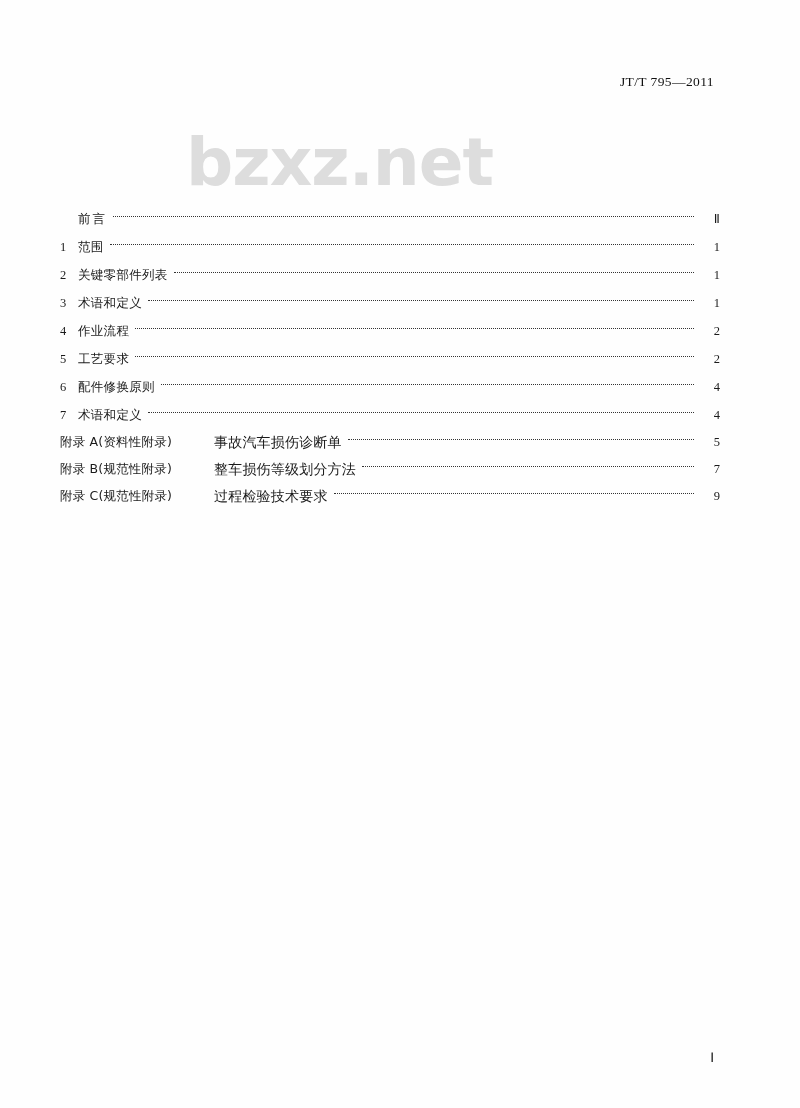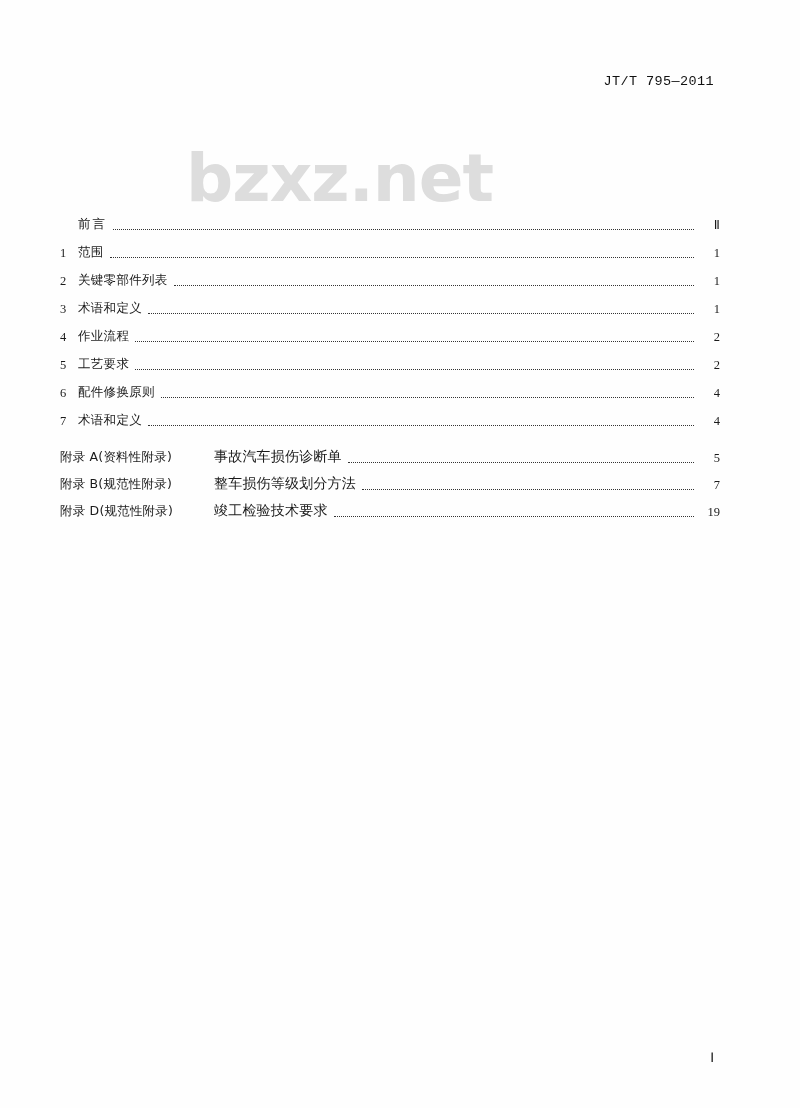--- a/index.html
+++ b/index.html
@@ -18,56 +18,56 @@
     background: #fefefe;
     overflow: hidden;
   }
   .header-std {
     position: absolute;
     top: 74px;
     right: 86px;
     font-size: 13.5px;
     letter-spacing: 0.4px;
     color: #111;
-    font-family: Liberation Mono, monospace;
+    font-family: Liberation Serif, serif;
   }
   .doc-title {
     position: absolute;
     top: 134px;
     left: 0;
     width: 100%;
     text-align: center;
     font-size: 17px;
     font-weight: bold;
     letter-spacing: 16px;
     color: #111;
     font-family: "DejaVu Sans", sans-serif;
   }
   .watermark {
     position: absolute;
-    top: 140px;
+    top: 124px;
     left: 186px;
     font-size: 66px;
     font-weight: bold;
     color: #d2d2d2;
     opacity: 0.75;
     font-family: "DejaVu Sans", sans-serif;
     letter-spacing: -1px;
     user-select: none;
     pointer-events: none;
   }
   .toc {
     position: absolute;
     top: 205px;
     left: 60px;
     width: 660px;
   }
   .toc-row {
     display: flex;
-    align-items: flex-end;
+    align-items: center;
     font-size: 12.5px;
     color: #1a1a1a;
     height: 28px;
   }
   .toc-row.tight { height: 27px; }
   .toc-num {
     width: 18px;
     flex: none;
     font-family: "Liberation Serif", serif;
     font-size: 12.5px;
@@ -181,40 +181,40 @@
       <span class="toc-page">4</span>
     </div>
 
     <div class="toc-row">
       <span class="toc-num">7</span>
       <span class="toc-label">术语和定义</span>
       <span class="leader"></span>
       <span class="toc-page">4</span>
     </div>
 
-    <div class="toc-row tight" style="margin-top:10px;">
+    <div class="toc-row tight" style="">
       <span class="toc-annex-label">附录 A(资料性附录)</span>
       <span class="toc-annex-title">事故汽车损伤诊断单</span>
       <span class="leader"></span>
       <span class="toc-page">5</span>
     </div>
 
     <div class="toc-row tight">
       <span class="toc-annex-label">附录 B(规范性附录)</span>
       <span class="toc-annex-title">整车损伤等级划分方法</span>
       <span class="leader"></span>
       <span class="toc-page">7</span>
     </div>
 
-
     <div class="toc-row tight">
-      <span class="toc-annex-label">附录 D(规范性附录)</span>
-      <span class="toc-annex-title">竣工检验技术要求</span>
-      <span class="leader"></span>
-      <span class="toc-page">19</span>
-    </div>
+      <span class="toc-annex-label">附录 C(规范性附录)</span>
+      <span class="toc-annex-title">过程检验技术要求</span>
+      <span class="leader"></span>
+      <span class="toc-page">9</span>
+    </div>
+
 
 
   </div>
 
   <div class="page-footer">Ⅰ</div>
 
 </div>
 
 </body></html>

